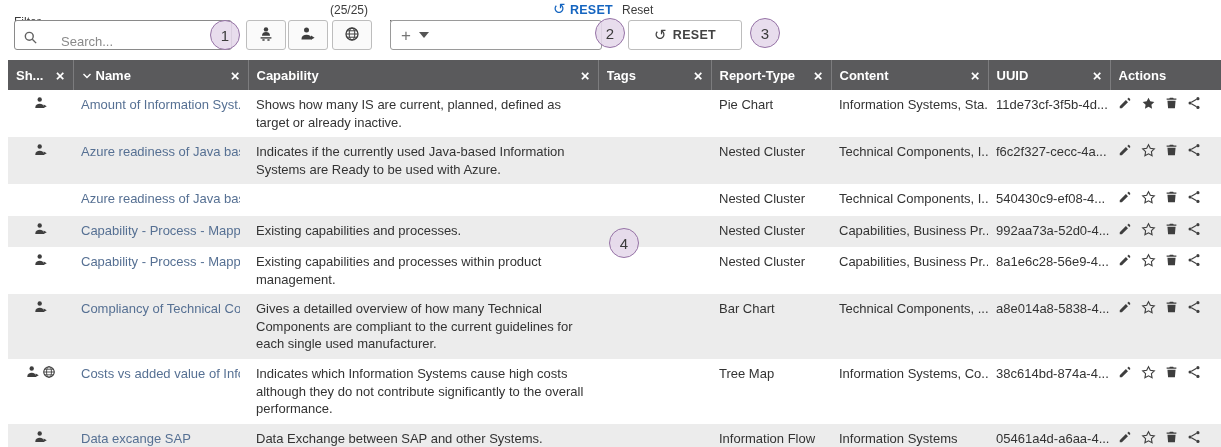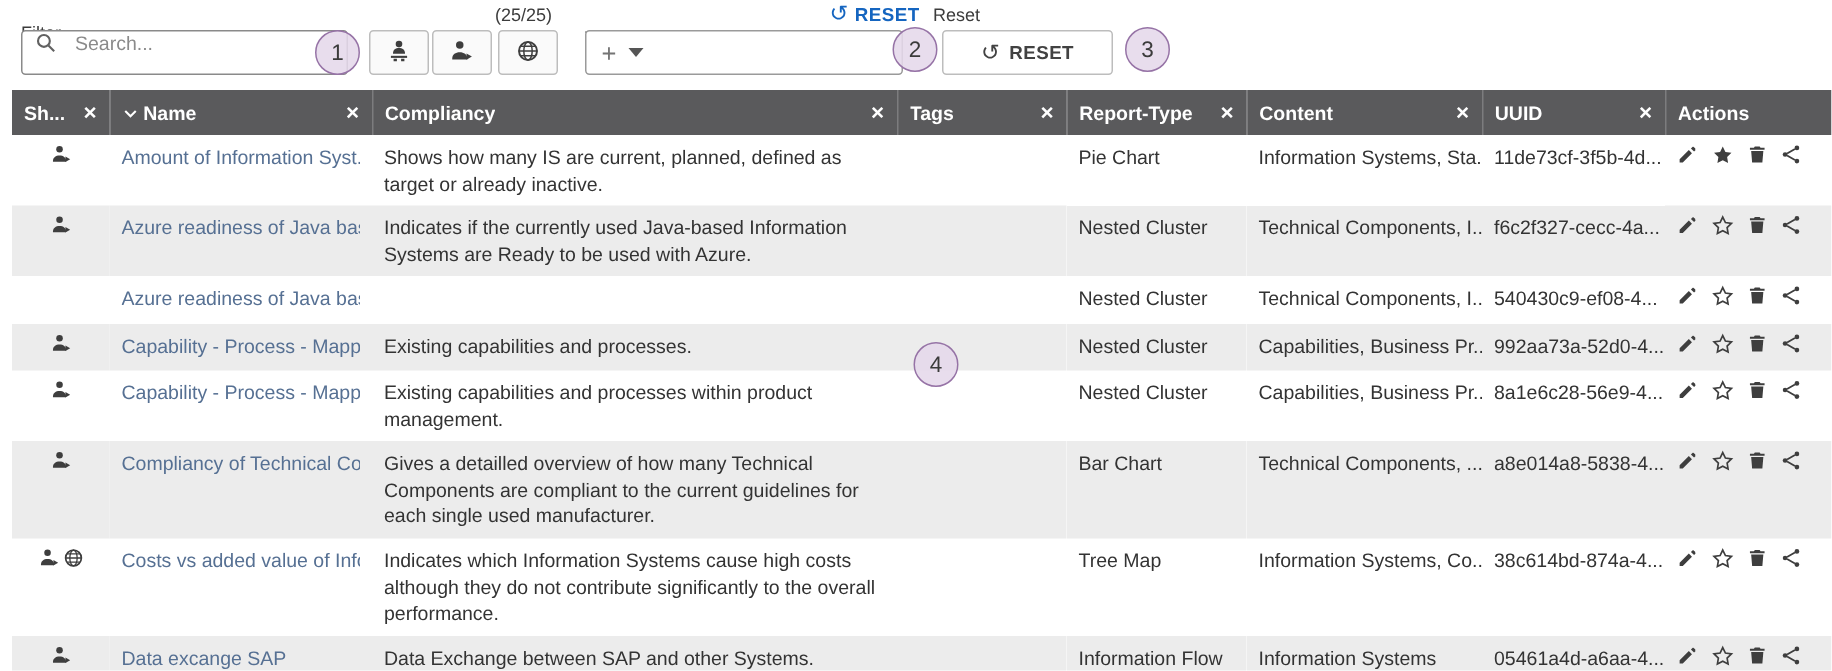--- a/index.html
+++ b/index.html
@@ -17,21 +17,21 @@
   .reset-link {
     position: absolute; font-size: 12.5px; font-weight: bold;
     color: var(--link-blue, #1565c0); cursor: pointer; letter-spacing: .3px;
     display: flex; align-items: center; gap: 4px;
   }
   .undo { font-family: "DejaVu Sans", sans-serif; font-size: 15px; line-height: 1; font-weight: normal; }
   .undo.dark { color: #424242; }
   .search-box {
     position: absolute; left: 14px; top: 20px; width: 218px; height: 30px;
     border: 1px solid #8a8a8a; border-radius: 3px; background: #fff;
-    display: flex; align-items: flex-start; padding: 0 8px; gap: 12px;
+    display: flex; align-items: flex-end; padding: 0 8px; gap: 23px;
   }
   .search-box input {
     border: none; outline: none; flex: 1; font-size: 13px;
     font-family: "Liberation Sans", "DejaVu Sans", sans-serif; color: #333; background: transparent;
   }
   .search-box input::placeholder { color: #8a8a8a; }
   .icon-btn {
     position: absolute; top: 20px; width: 40px; height: 30px;
     background: #fafafa; border: 1px solid #bdbdbd; border-radius: 3px;
     display: flex; align-items: center; justify-content: center; cursor: pointer;
@@ -167,21 +167,21 @@
                   <path d="M1.5 2l3.5 3.5L8.5 2" fill="none" stroke="#fff" stroke-width="1.4"></path>
                 </svg></span>
               <span>Name</span>
             </span>
             <span class="close-x">×</span>
           </span>
         </th>
         <th>
           <span class="hdr">
             <span class="hlab">
-              <span>Compliancy</span>
+              <span>Capability</span>
             </span>
             <span class="close-x">×</span>
           </span>
         </th>
         <th>
           <span class="hdr">
             <span class="hlab">
               <span>Tags</span>
             </span>
             <span class="close-x">×</span>

